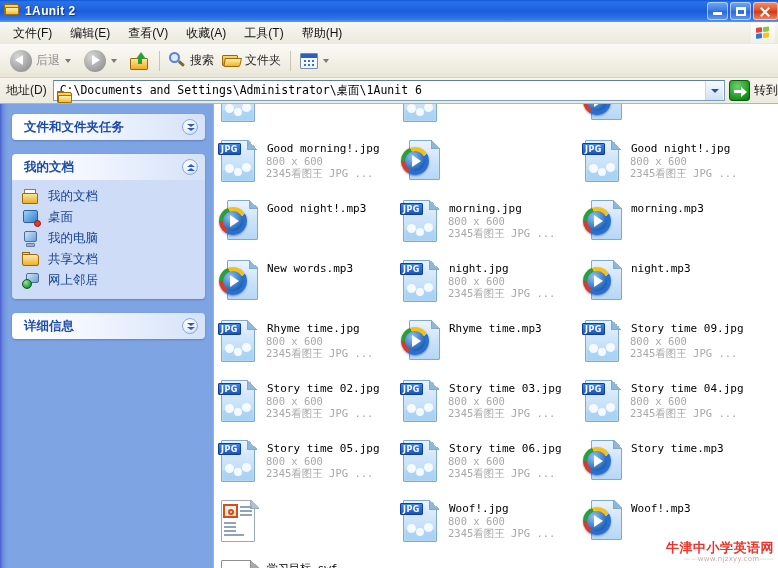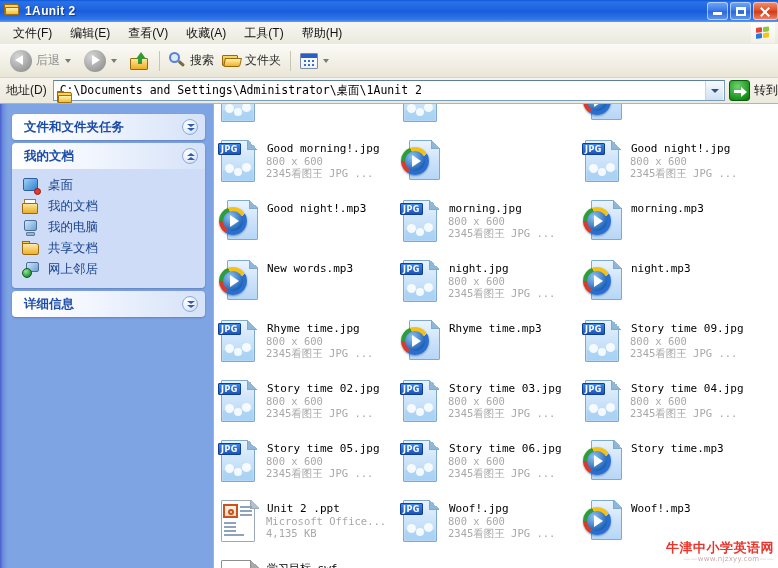--- a/index.html
+++ b/index.html
@@ -134,21 +134,21 @@
   
   #content{
     position:absolute;left:0;top:104px;width:778px;height:464px;
     display:flex;box-sizing:border-box;
   }
   #sidebar{
     width:213px;flex:0 0 213px;height:464px;box-sizing:border-box;
     background:linear-gradient(to right,#4a5fd0 0px,#6b8edd 3px,#7ea4e3 8px,#7ea4e3 100%);
     padding:10px 8px 0 12px;overflow:hidden;
   }
-  .panel{margin-bottom:3px;border-radius:4px;overflow:hidden;
+  .panel{margin-bottom:14px;border-radius:4px;overflow:hidden;
     box-shadow:0 1px 2px rgba(25,45,110,.30);}
   .panel-head{
     height:26px;display:flex;align-items:center;justify-content:space-between;
     padding:0 7px 0 12px;box-sizing:border-box;
     background:linear-gradient(to right,#ffffff 0%,#f2f6fe 40%,#d5e2f8 100%);
   }
   .panel-title{color:#1b4ba8;font-size:12.5px;font-weight:bold;white-space:nowrap;}
   .chev{width:16px;height:16px;border-radius:50%;flex:0 0 auto;position:relative;
     background:radial-gradient(circle at 35% 30%,#ffffff,#e4ecfb 60%,#b9cdf0);
     border:1px solid #8eaadd;box-sizing:border-box;}
@@ -351,21 +351,21 @@
       <span class="dropcar"></span>
     </span>
   </div>
 
   <div id="addressbar">
     <span id="addr-label">地址(D)</span>
     <span id="addr-field">
       <span class="fico">
         <span class="folder-glyph"><span class="tab"></span><span class="back"></span><span class="front"></span></span>
       </span>
-      <span id="addr-text">C:\Documents and Settings\Administrator\桌面\1Aunit 2</span>
+      <span id="addr-text">C:\Documents and Settings\Administrator\桌面\1Aunit 6</span>
       <span id="addr-drop">
           <span class="cv"></span>
         </span>
     </span>
     <span id="go-btn">
       <span class="goicon">
           <span class="sh"></span>
           <span class="hd"></span>
         </span>
       <span id="go-label">转到</span>
@@ -389,32 +389,32 @@
       <div class="panel">
         <div class="panel-head">
           <span class="panel-title">我的文档</span>
           <span class="chev up">
               <span class="c1"></span>
               <span class="c2"></span>
             </span>
         </div>
         <div class="panel-body">
           <div class="place">
+            <span class="pico ic-docs">
+                <span class="pg"></span>
+                <span class="fd"></span>
+              </span>
+            <span class="place-label">我的文档</span>
+          </div>
+          <div class="place">
             <span class="pico ic-desktop">
                 <span class="scr"></span>
                 <span class="dot"></span>
               </span>
             <span class="place-label">桌面</span>
-          </div>
-          <div class="place">
-            <span class="pico ic-docs">
-                <span class="pg"></span>
-                <span class="fd"></span>
-              </span>
-            <span class="place-label">我的文档</span>
           </div>
           <div class="place">
             <span class="pico ic-comp">
                 <span class="mon"></span>
                 <span class="base"></span>
               </span>
             <span class="place-label">我的电脑</span>
           </div>
           <div class="place">
             <span class="pico ic-shared">
@@ -726,21 +726,20 @@
                 </span>
                 <span class="ln l1"></span>
                 <span class="ln l2"></span>
                 <span class="ln l3"></span>
                 <span class="ln l4"></span>
                 <span class="ln l5"></span>
                 <span class="ln l6"></span>
                 <span class="ln l7"></span>
               </span>
             </span>
-            <span class="ftext"><div class="fname">Unit 2 .ppt</div><div class="fmeta">Microsoft Office...</div><div class="fmeta">4,135 KB</div></span>
           </div>
           <div class="fitem">
             <span class="ficonwrap">
               <span class="ic-jpg">
                 <span class="pg"></span>
                 <span class="wave"></span>
                 <span class="blob1"></span>
                 <span class="blob2"></span>
                 <span class="blob3"></span>
                 <span class="fold"></span>

